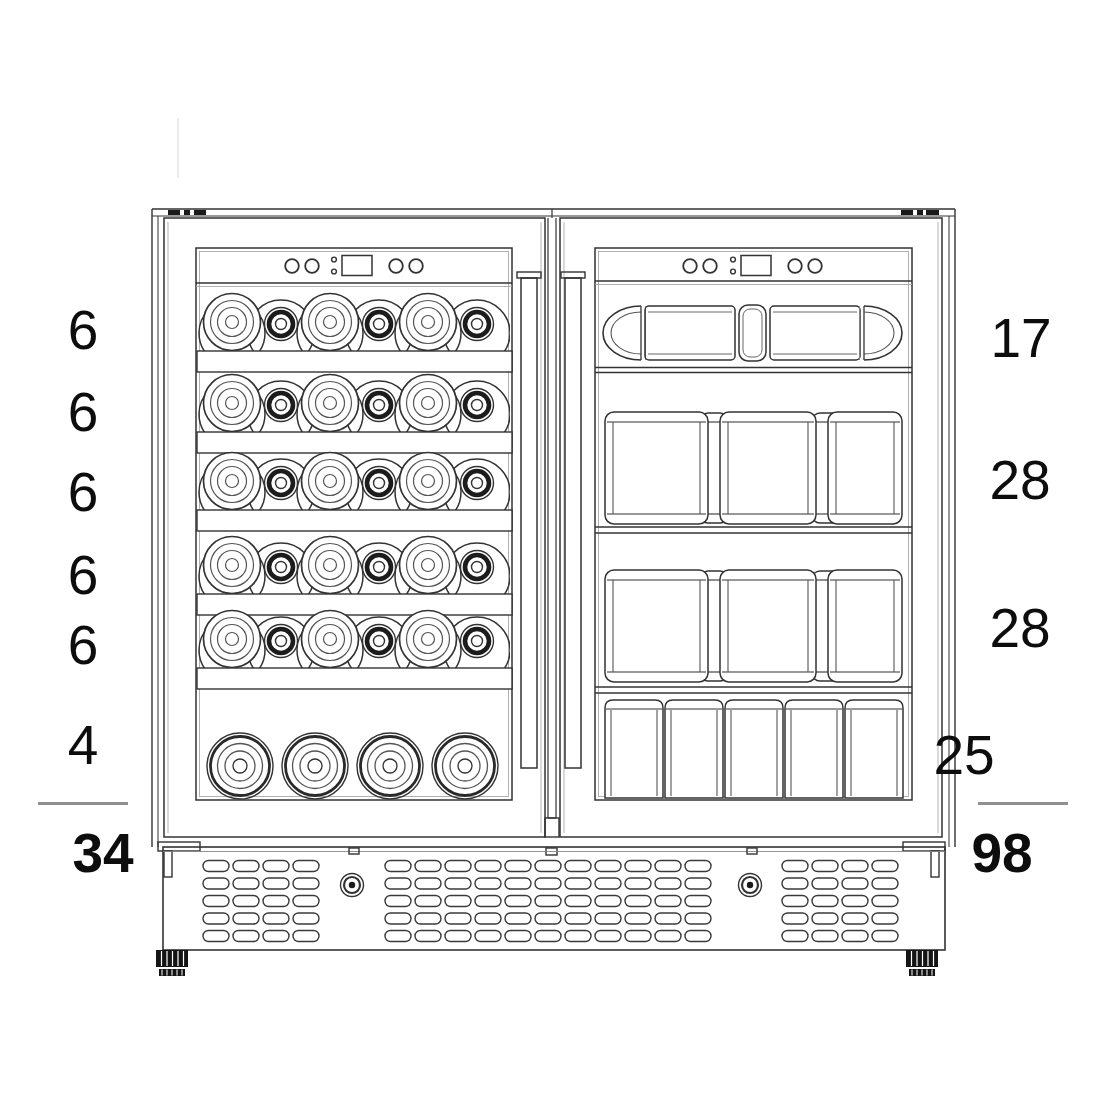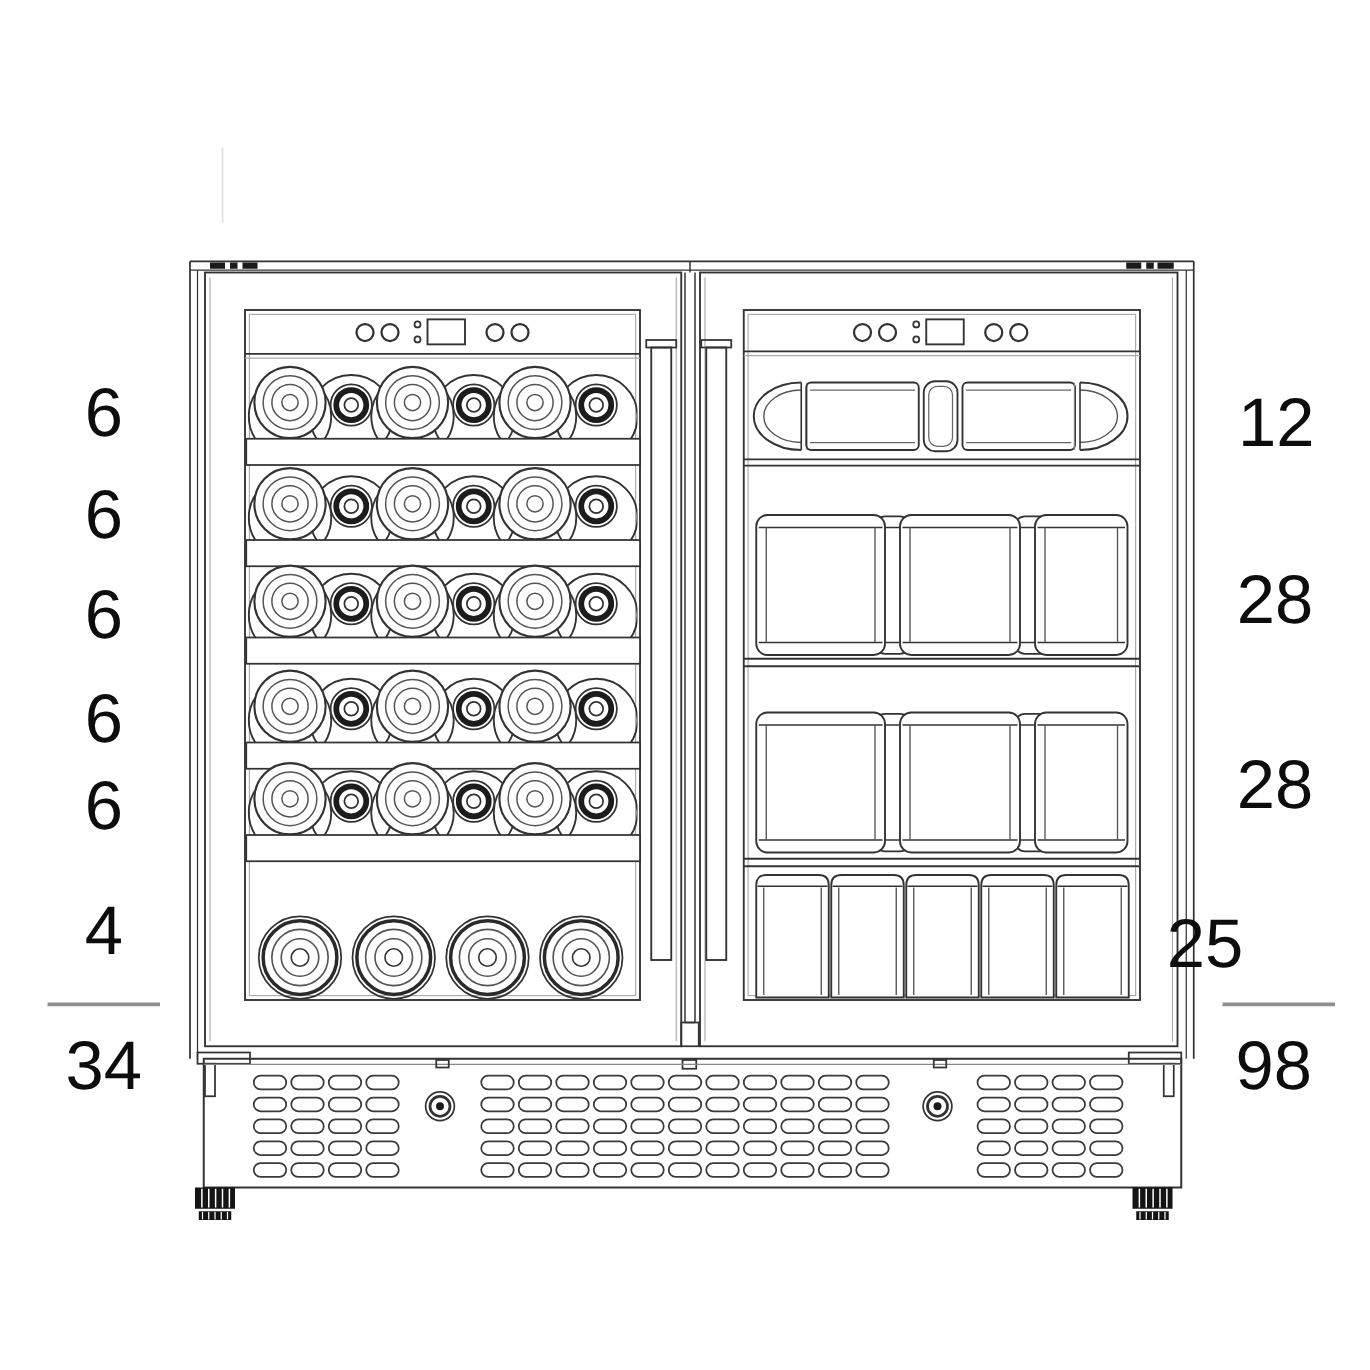--- a/index.html
+++ b/index.html
@@ -1,21 +1,21 @@
 <!DOCTYPE html>
 <html><head>
 <meta charset="utf-8">
 <style>
   html,body{margin:0;padding:0;background:#ffffff;}
   #stage{position:relative;width:1096px;height:1096px;background:#ffffff;overflow:hidden;
          font-family:"Liberation Sans", sans-serif;}
   #drawing{position:absolute;left:0;top:0;}
   .cap{position:absolute;transform:translate(-50%,-50%);font-size:55px;font-weight:400;
        color:#0d0d0d;letter-spacing:0;line-height:1;white-space:nowrap;}
-  .total{font-weight:400;}
+  .total{font-weight:700;margin-left:20px;}
   .rule{position:absolute;height:3px;background:#8f8f8f;}
 </style>
 </head>
 <body>
 
 <div id="stage">
 
   <svg id="drawing" width="1096" height="1096" viewBox="0 0 1096 1096">
       <defs>
         <clipPath id="wrc0">
@@ -536,20 +536,20 @@
 
   <div class="cap" style="left:83px;top:330px">6</div>
   <div class="cap" style="left:83px;top:412px">6</div>
   <div class="cap" style="left:83px;top:492px">6</div>
   <div class="cap" style="left:83px;top:575px">6</div>
   <div class="cap" style="left:83px;top:645px">6</div>
   <div class="cap" style="left:83px;top:745px">4</div>
   <div class="rule" style="left:38px;top:802px;width:90px"></div>
   <div class="cap total" style="left:83px;top:853px">34</div>
 
-  <div class="cap" style="left:1021px;top:338px">12</div>
+  <div class="cap" style="left:1021px;top:338px">17</div>
   <div class="cap" style="left:1020px;top:480px">28</div>
   <div class="cap" style="left:1020px;top:628px">28</div>
   <div class="cap" style="left:964px;top:755px">25</div>
   <div class="rule" style="left:978px;top:802px;width:90px"></div>
-  <div class="cap total" style="left:1019px;top:853px">98</div>
+  <div class="cap total" style="left:982px;top:853px">98</div>
 
 </div>
 
 </body></html>

